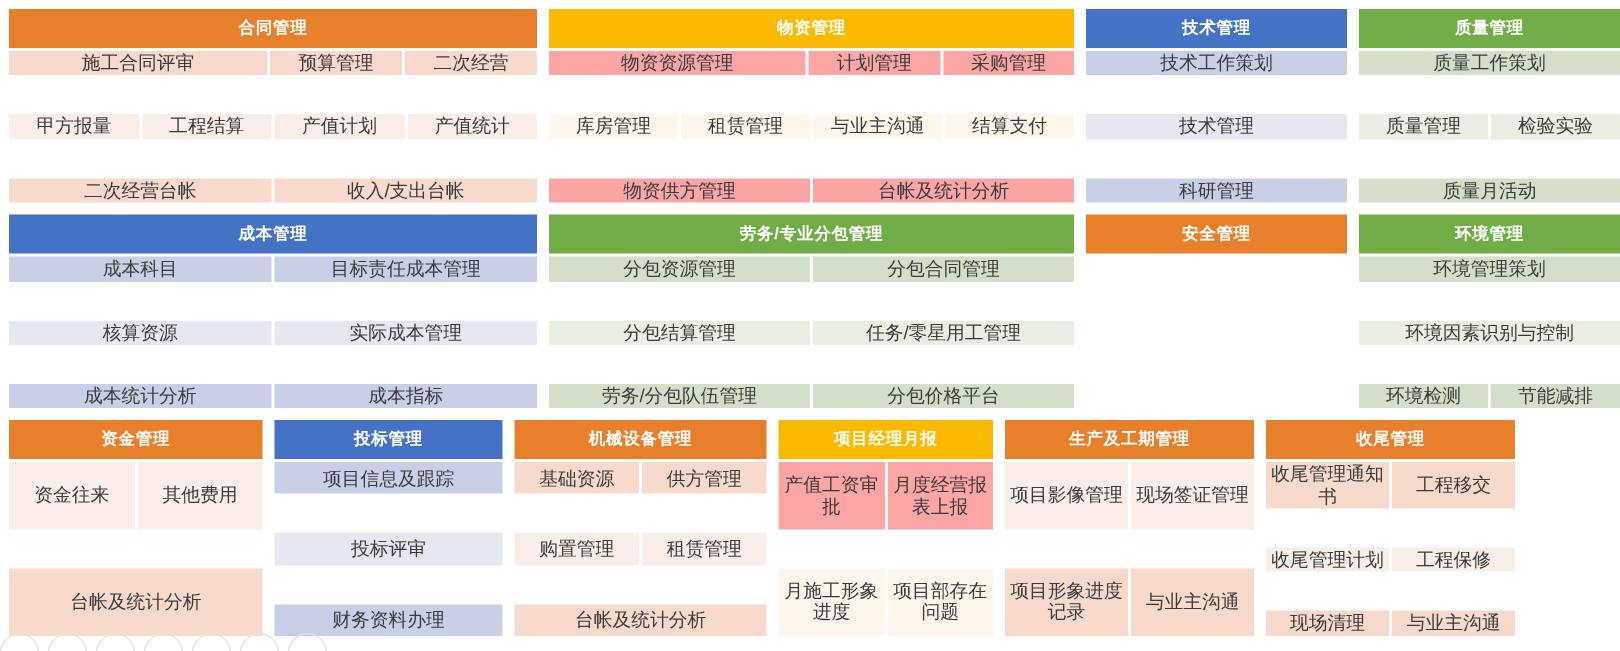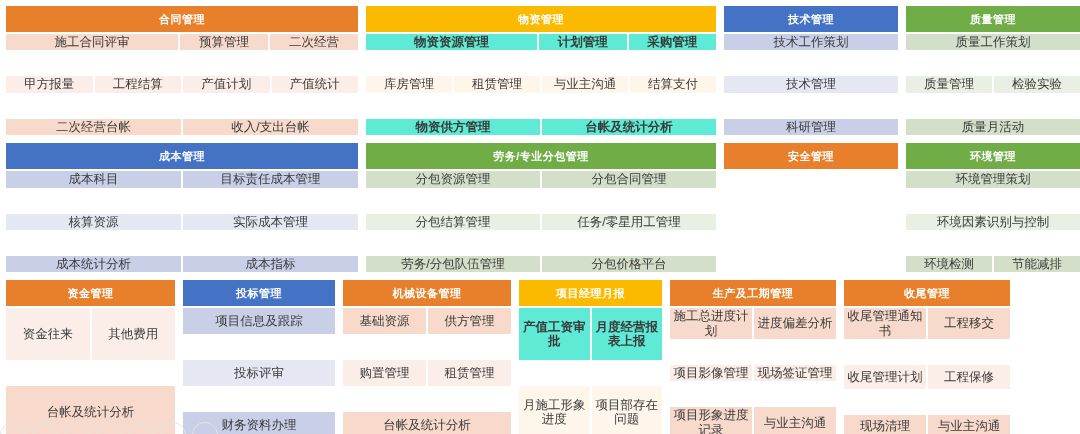--- a/index.html
+++ b/index.html
@@ -61,21 +61,21 @@
     overflow: hidden;
   }
 
   
   
   .h-orange { background: #E8802B; }
   .t-orange-a { background: #F7DACB; }
   .t-orange-b { background: #FBEDE7; }
   
   .h-amber { background: #FBBA00; }
-  .t-amber-a { background: #5eead4; font-weight: bold; }
+  .t-amber-a { background: #fca5a5; }
   .t-amber-b { background: #FEF6EA; }
   
   .h-blue { background: #4472C4; }
   .t-blue-a { background: #C9CFE6; }
   .t-blue-b { background: #E5E8F3; }
   
   .h-green { background: #70AD47; }
   .t-green-a { background: #D4DFCA; }
   .t-green-b { background: #E9EFE3; }
 
@@ -277,24 +277,20 @@
             <div class="cell-row">
               <div class="cell t-amber-b" style="flex: 1 1 0px;">月施工形象进度</div>
               <div class="cell t-amber-b" style="flex: 1 1 0px;">项目部存在问题</div>
             </div>
           </div>
         </div>
         <div class="card" style="width: 166px;">
           <div class="card-header h-orange">生产及工期管理</div>
           <div class="card-body">
             <div class="cell-row">
-              <div class="cell t-orange-a" style="flex: 1 1 0px;">施工总进度计划</div>
-              <div class="cell t-orange-a" style="flex: 1 1 0px;">进度偏差分析</div>
-            </div>
-            <div class="cell-row">
               <div class="cell t-orange-b" style="flex: 1 1 0px;">项目影像管理</div>
               <div class="cell t-orange-b" style="flex: 1 1 0px;">现场签证管理</div>
             </div>
             <div class="cell-row">
               <div class="cell t-orange-a" style="flex: 1 1 0px;">项目形象进度记录</div>
               <div class="cell t-orange-a" style="flex: 1 1 0px;">与业主沟通</div>
             </div>
           </div>
         </div>
         <div class="card" style="width: 166px;">

